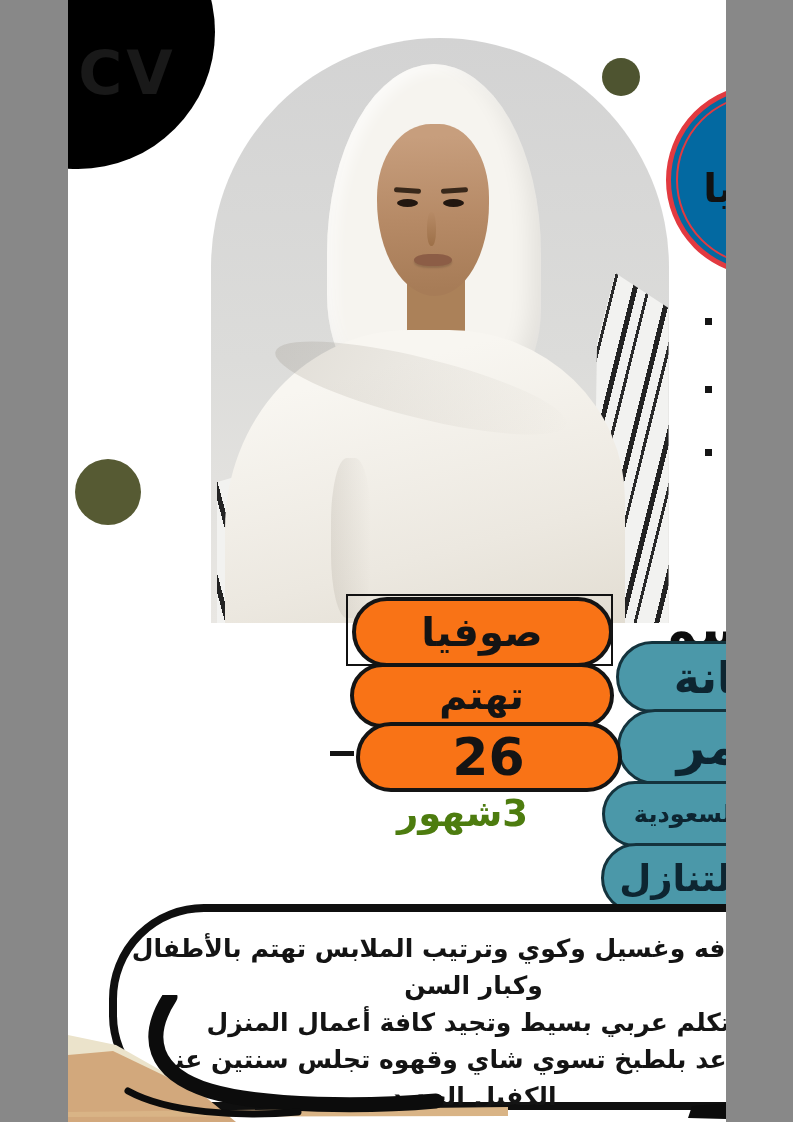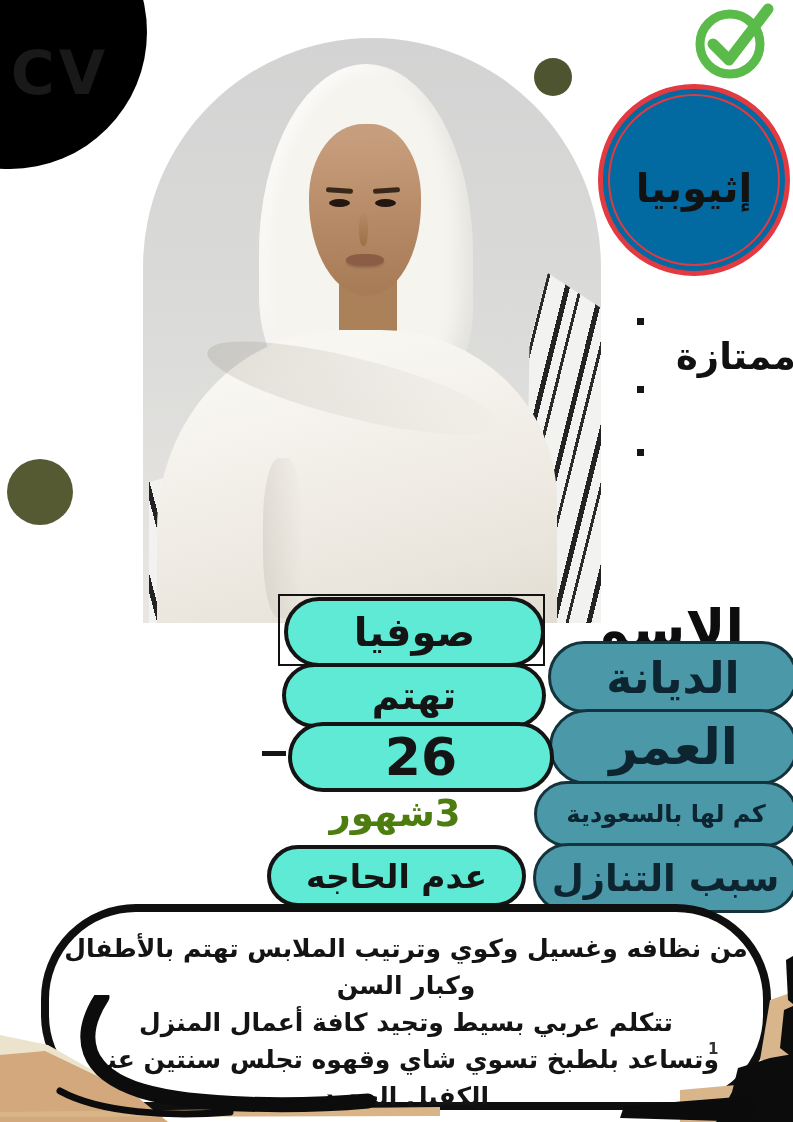--- a/index.html
+++ b/index.html
@@ -1,21 +1,21 @@
 <!DOCTYPE html>
 <html lang="ar" style="--teal: #4b98a9; --red: #e23a40; --green: #5bbb4a; --olive: #565a33; --tan: #d2a87c; --tan2: #d9b486; --cream: #ebe3cb; --ink: #141414;"><head>
 <meta charset="utf-8">
 <style>
   :root{
     --teal:#4b98a9; --red:#e23a40; --green:#5bbb4a; --olive:#565a33;
     --tan:#d2a87c; --tan2:#d9b486; --cream:#ebe3cb; --ink:#141414;
   }
   html,body{margin:0;padding:0;background:#888;}
   .page{
-    position:relative;width:793px;height:1122px;background:#ffffff;
+    position:relative;width:658px;height:1122px;background:#ffffff;
     overflow:hidden;margin:0 auto;
     font-family:"DejaVu Sans",sans-serif;color:var(--ink);
   }
   .abs{position:absolute;}
 
   
   .black-circle{left:-127px;top:-105px;width:274px;height:274px;border-radius:50%;background:#000;}
   .cv-text{position:absolute;left:187px;top:178px;transform:translate(-50%,-50%);
     font-size:60px;font-weight:bold;letter-spacing:4px;color:#191919;}
 
@@ -70,21 +70,21 @@
 
   .rating{left:676px;top:335px;font-size:37px;font-weight:bold;white-space:nowrap;color:#111;}
   .dot{width:7px;height:7px;background:#151515;}
   .dot1{left:637px;top:318px;} .dot2{left:637px;top:386px;} .dot3{left:637px;top:449px;}
 
   
   .label-name{left:571px;top:574px;width:192px;text-align:center;font-size:54px;font-weight:bold;color:#0d0d0d;margin-top:24px;}
   .value-rect{left:278px;top:594px;width:263px;height:68px;border:2px solid #111;}
   .pill{position:absolute;display:flex;align-items:center;justify-content:center;
     font-weight:bold;white-space:nowrap;}
-  .white-pill{background:#5eead4;border:4px solid #141414;border-radius:999px;color:#141414;}
+  .white-pill{background:#f97316;border:4px solid #141414;border-radius:999px;color:#141414;}
   .teal-pill{background:var(--teal);border:3px solid #14333d;border-radius:999px;color:#0d2531;}
   .pill-name{left:284px;top:597px;width:253px;height:62px;font-size:40px;}
   .pill-religion-label{left:548px;top:641px;width:244px;height:66px;font-size:44px;}
   .pill-religion{left:282px;top:663px;width:256px;height:57px;font-size:38px;}
   .pill-age-label{left:549px;top:709px;width:243px;height:70px;font-size:50px;overflow:visible;}
   .pill-age{left:288px;top:722px;width:258px;height:62px;font-size:52px;}
   .dash{left:262px;top:751px;width:24px;height:5px;background:#141414;}
   .pill-duration-label{left:534px;top:781px;width:258px;height:60px;font-size:24px;}
   .value-duration{left:310px;top:792px;width:170px;text-align:center;font-size:37px;font-weight:bold;color:#4d7c0f;}
   .pill-reason-label{left:533px;top:843px;width:259px;height:64px;font-size:37px;}
@@ -154,21 +154,20 @@
   <div class="pill white-pill pill-religion" dir="rtl">تهتم</div>
 
   <div class="pill teal-pill pill-age-label" dir="rtl">العمر</div>
   <div class="pill white-pill pill-age">26</div>
   <div class="abs dash"></div>
 
   <div class="pill teal-pill pill-duration-label" dir="rtl">كم لها بالسعودية</div>
   <div class="abs value-duration" dir="rtl">3شهور</div>
 
   <div class="pill teal-pill pill-reason-label" dir="rtl">سبب التنازل</div>
-  <div class="pill white-pill pill-reason" dir="rtl">عدم الحاجه</div>
 
   <div class="abs desc-box" dir="rtl">
     <div class="desc-line">من نظافه وغسيل وكوي وترتيب الملابس تهتم بالأطفال وكبار السن</div>
     <div class="desc-line">تتكلم عربي بسيط وتجيد  كافة أعمال المنزل</div>
     <div class="desc-line">وتساعد بلطبخ تسوي شاي وقهوه تجلس سنتين عند الكفيل الجديد</div>
     <div class="desc-line">رتبها 1000ريال</div>
   </div>
   <div class="abs page-num">1</div>
 
   <svg class="abs deco-bl" viewBox="0 0 460 127">

